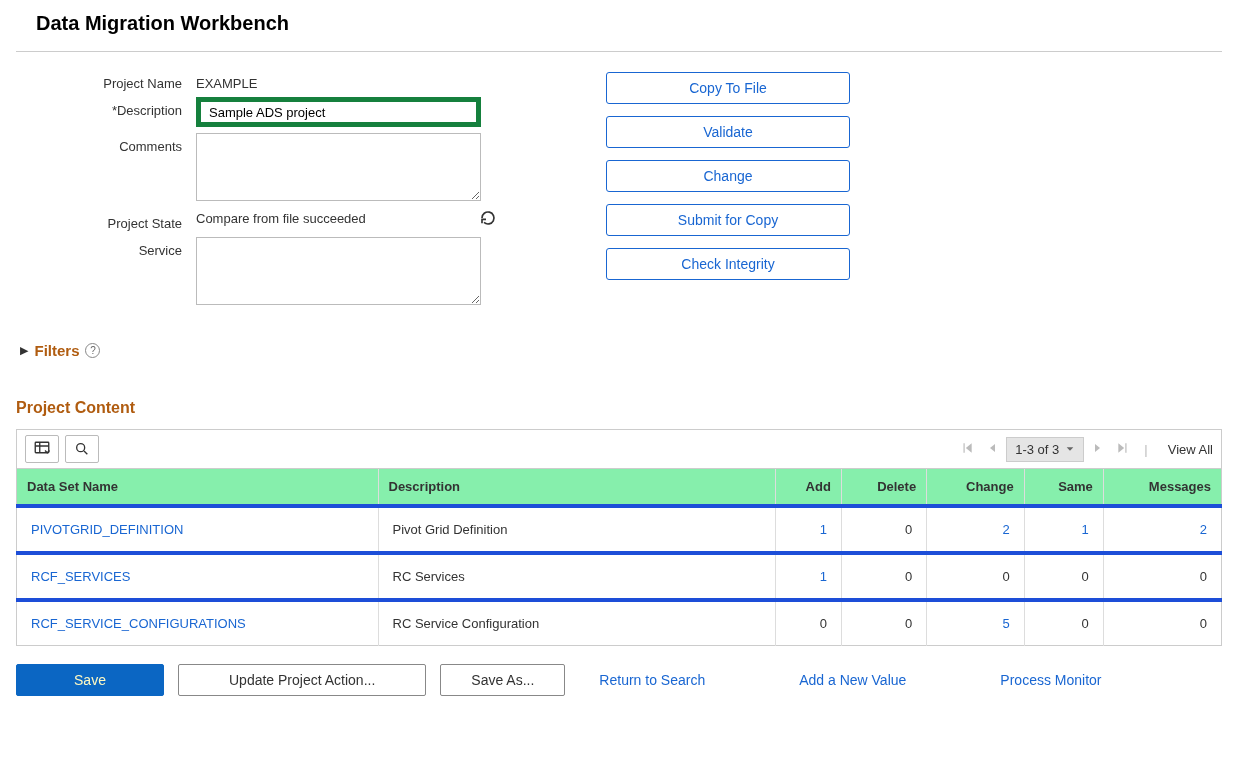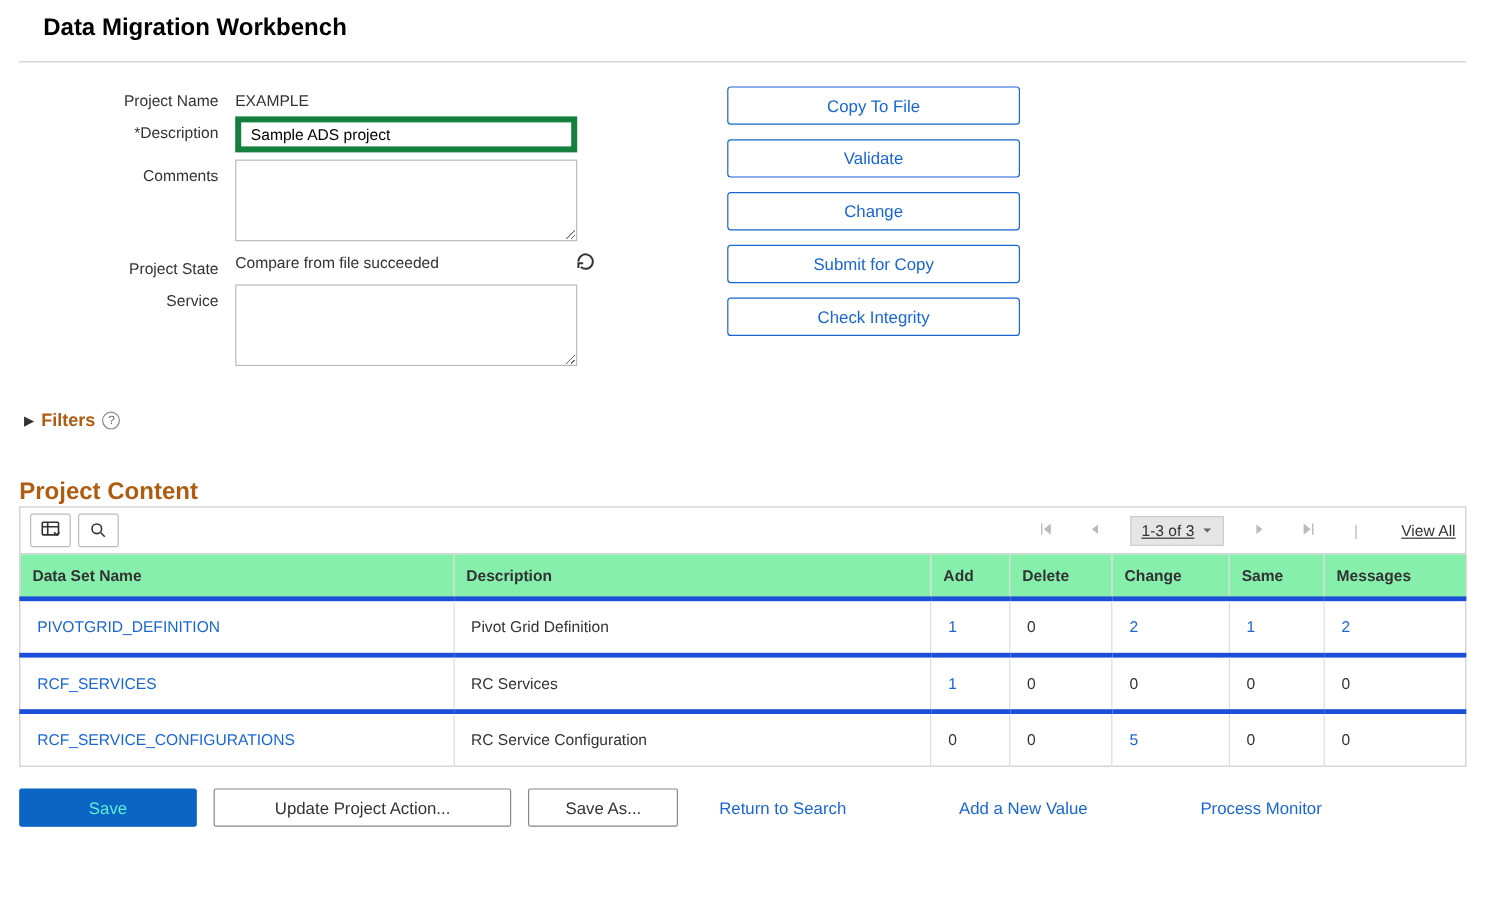--- a/index.html
+++ b/index.html
@@ -103,41 +103,41 @@
     display:inline-flex;
     width:15px;height:15px;
     border:1px solid #888;border-radius:50%;
     align-items:center;justify-content:center;
     font-size:10px;color:#666;
     cursor:pointer;
   }
   .section-title {
     color: #b05c10;
     font-weight: bold;
-    font-size: 20px;
-    margin: 40px 0 0 0;
+    font-size: 16px;
+    margin: 40px 0 12px 0;
   }
   .grid-toolbar {
     border: 1px solid #ccc;
     height: 40px;
     display: flex;
     align-items: center;
     padding: 0 8px;
     gap: 6px;
   }
   .tool-btn {
     width: 34px; height: 28px;
     border:1px solid #bbb;
     border-radius:2px;
     background:#fff;
     display:flex;align-items:center;justify-content:center;
     cursor:pointer;
   }
   .grid-toolbar .spacer { flex:1; }
-  .pager { display:flex; align-items:center; gap:20px;text-decoration:underline; }
+  .pager { display:flex; align-items:center; gap:4px; }
   .pager-btn {
     background:none;border:none;cursor:pointer;
     color:#999;font-size:14px;padding:2px 4px;
   }
   .page-indicator {
     background:#e5e5e5;
     border:1px solid #ccc;
     padding:4px 8px;
     display:flex;align-items:center;gap:6px;
     font-size:13px;
@@ -154,37 +154,37 @@
     border-bottom:1px solid #ccc;
   }
   table.data th {
     text-align:left;
     font-weight:bold;
     padding:10px 10px;
     border-bottom:1px solid #ccc;
     background:#86efac;
     font-size:13px;
   }
-  table.data th.num, table.data td.num { }
+  table.data th.num, table.data td.num { text-align:right; }
   table.data td {
     padding:14px 14px;
     border-top:4px solid #1d4ed8;
     vertical-align: middle;
   }
   table.data td.sep-col, table.data th.sep-col { border-left:1px solid #ddd; }
   .link { color:#1966d2; cursor:pointer; }
   .footer-row {
     margin-top:18px;
     display:flex;
     align-items:center;
     gap:14px;
   }
   .btn-primary {
     width:148px;height:32px;
-    background:#0b66c3;color:#5eead4;
+    background:#0b66c3;color:#fef9c3;
     border:1px solid #0b66c3;border-radius:2px;
     font-size:14px;cursor:pointer;
   }
   .btn-secondary {
     height:32px;
     background:#fff;color:#333;
     border:1px solid #888;border-radius:2px;
     font-size:14px;cursor:pointer;
     padding:0 30px;
   }

